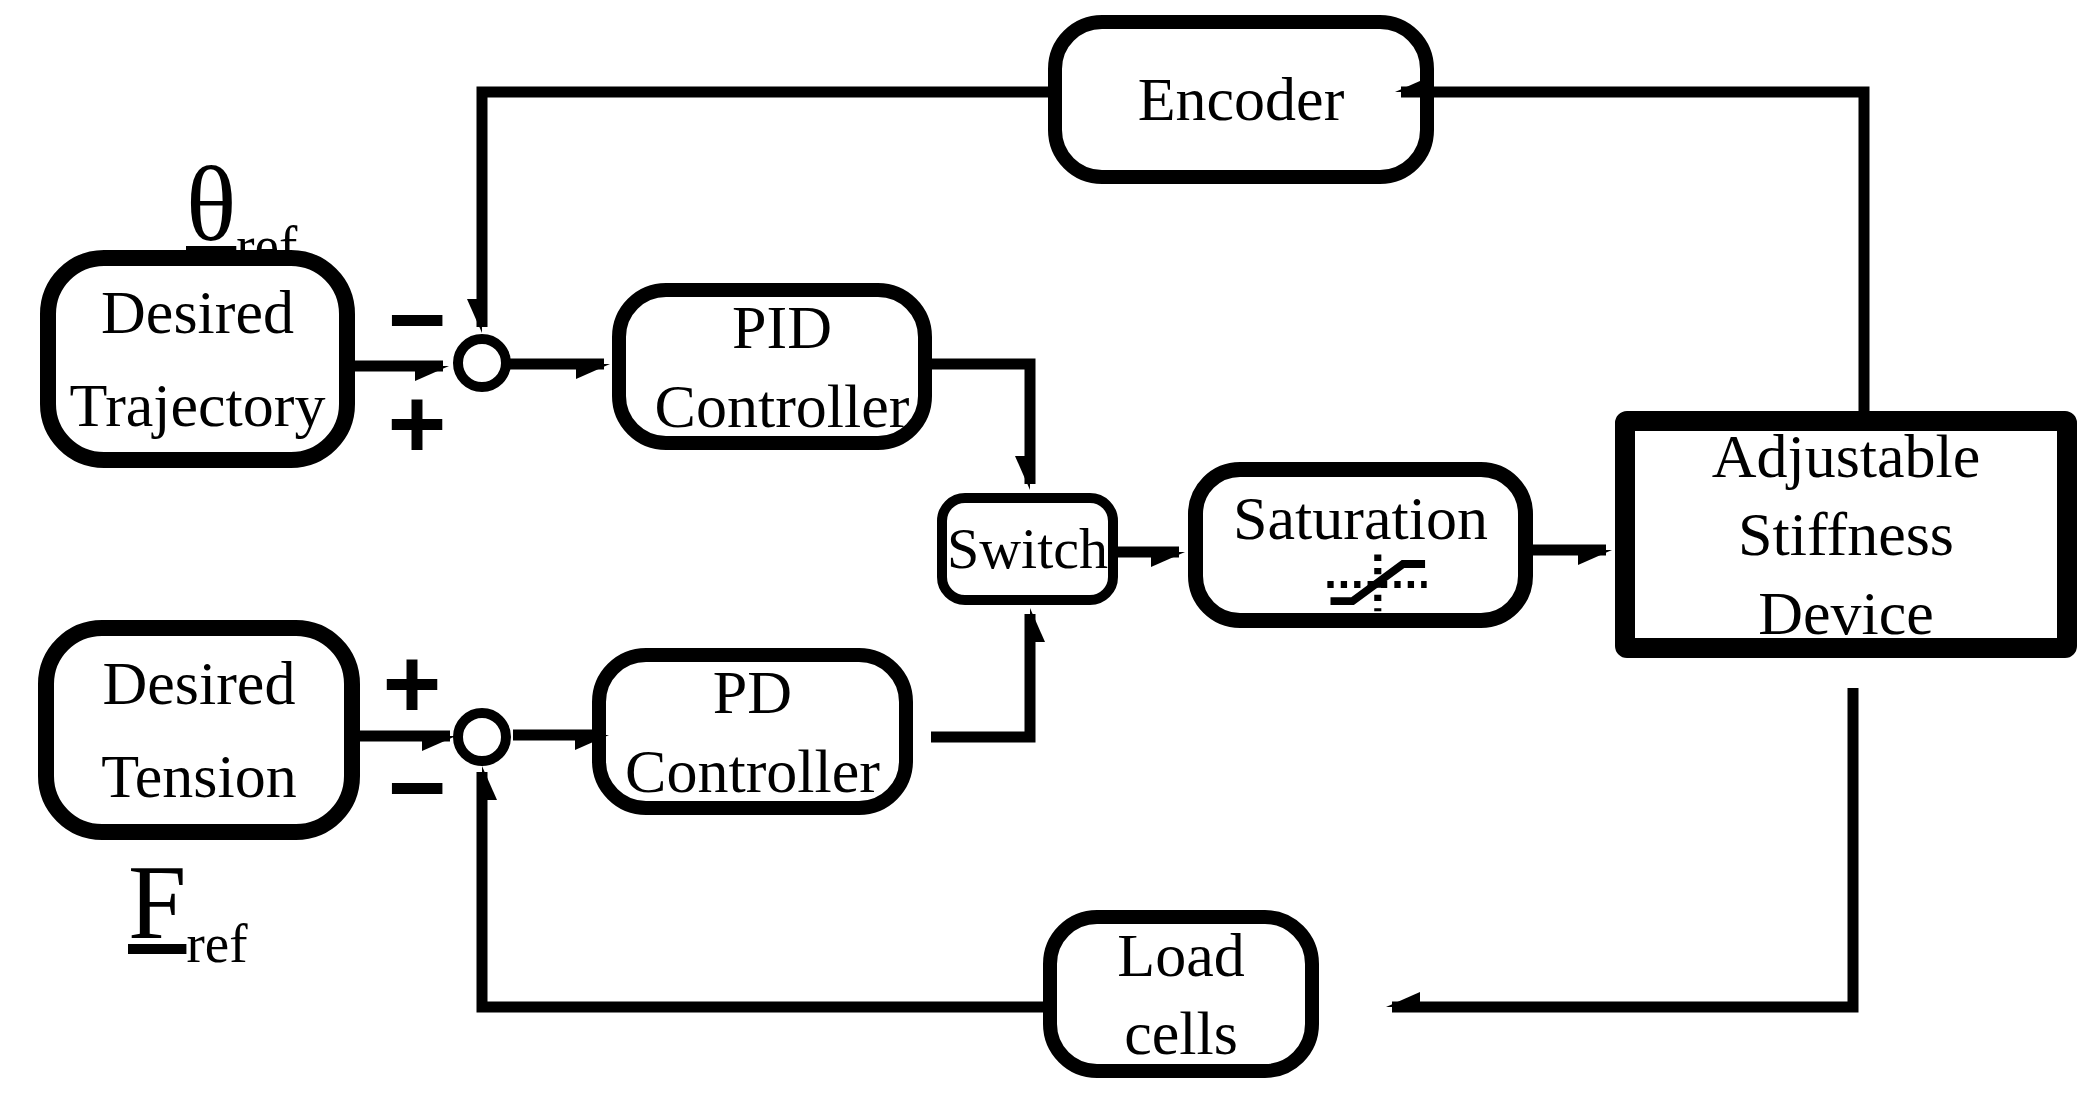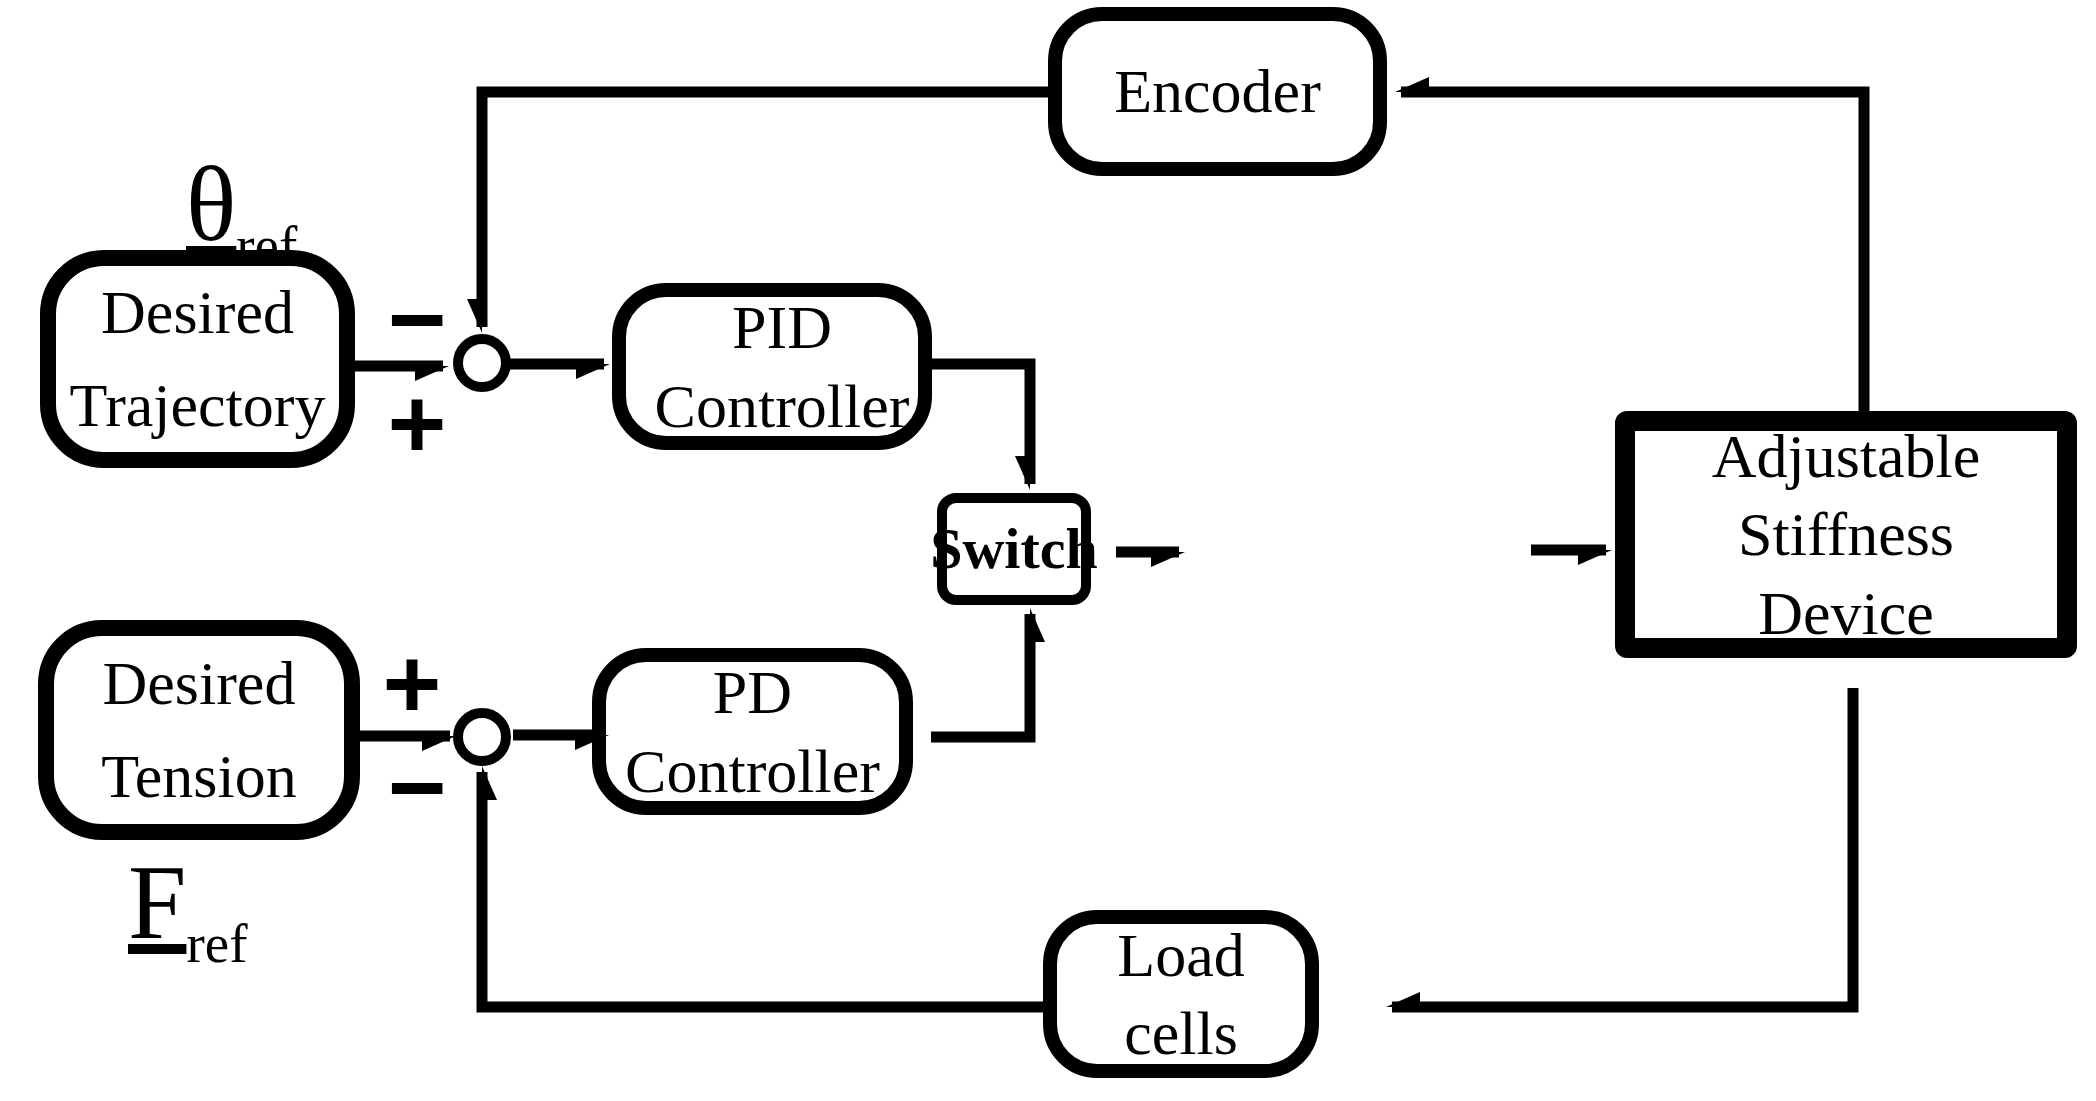--- a/index.html
+++ b/index.html
@@ -10,25 +10,25 @@
   .block{
     position:absolute;box-sizing:border-box;background:#fff;
     border:14px solid #000;border-radius:54px;
     display:flex;align-items:center;justify-content:center;text-align:center;
     font-size:62px;line-height:1.26;white-space:pre-line;z-index:1;
   }
   #b-dt   {left:40px;  top:250px; width:315px;height:218px;border-width:16px;border-radius:64px;line-height:1.5;}
   #b-dten {left:38px;  top:620px; width:322px;height:220px;border-width:16px;border-radius:64px;line-height:1.5;}
   #b-pid  {left:612px; top:283px; width:320px;height:167px;padding-left:20px;}
   #b-pd   {left:592px; top:648px; width:321px;height:167px;}
-  #b-switch{left:937px;top:493px; width:154px;height:112px;border-width:10px;border-radius:19px;font-size:58px;font-weight:bold;}
+  #b-switch{left:937px;top:493px; width:181px;height:112px;border-width:10px;border-radius:28px;font-size:58px;}
   #b-sat  {left:1188px;top:462px; width:345px;height:166px;border-width:15px;border-radius:52px;
            flex-direction:column;justify-content:flex-start;padding-top:2px;}
   #b-asd  {left:1615px;top:411px; width:462px;height:247px;border-width:20px;border-radius:12px;}
-  #b-enc  {left:1048px;top:7px;  width:339px;height:169px;}
+  #b-enc  {left:1048px;top:15px;  width:386px;height:169px;}
   #b-lc   {left:1043px;top:910px; width:276px;height:168px;}
   .sat-icon{display:block;margin-top:-4px;transform:translateX(16px);}
   .sig-label{position:absolute;z-index:1;line-height:1;font-size:105px;text-decoration:underline;}
   #lab-theta{left:186px;top:152px;}
   #lab-f{left:128px;top:850px;}
   .ref-sub{font-size:55px;vertical-align:-24px;letter-spacing:0;}
   #wires{position:absolute;left:0;top:0;z-index:2;pointer-events:none;}
   .wire{stroke:#000;stroke-width:11;fill:none;}
   .junction{stroke:#000;stroke-width:10;fill:#fff;}
   .sign{font-family:"Liberation Serif","DejaVu Serif",serif;font-weight:bold;font-size:100px;
@@ -45,20 +45,28 @@
   <div class="block" id="b-dt">Desired
 Trajectory</div>
   <div class="block" id="b-dten">Desired
 Tension</div>
   <div class="block" id="b-pid">PID
 Controller</div>
   <div class="block" id="b-pd">PD
 Controller</div>
   <div class="block" id="b-switch">Switch</div>
 
+  <div class="block" id="b-sat">
+    <div>Saturation</div>
+    <svg class="sat-icon" width="130" height="76" viewBox="0 0 130 76">
+      <path d="M2 40 H128" stroke="#000" stroke-width="9" stroke-dasharray="8 9" fill="none"></path>
+      <path d="M66 2 V74" stroke="#000" stroke-width="9" stroke-dasharray="8 9" fill="none"></path>
+      <path d="M6 61 H34 L98 14 H126" stroke="#000" stroke-width="10" fill="none"></path>
+    </svg>
+  </div>
 
   <div class="block" id="b-asd">Adjustable
 Stiffness
 Device</div>
   <div class="block" id="b-enc">Encoder</div>
   <div class="block" id="b-lc">Load cells</div>
 
   <svg id="wires" width="2096" height="1101" viewBox="0 0 2096 1101">
     <defs>
       <marker id="arrow" markerUnits="userSpaceOnUse" markerWidth="40" markerHeight="34" refX="28" refY="0" orient="auto">

